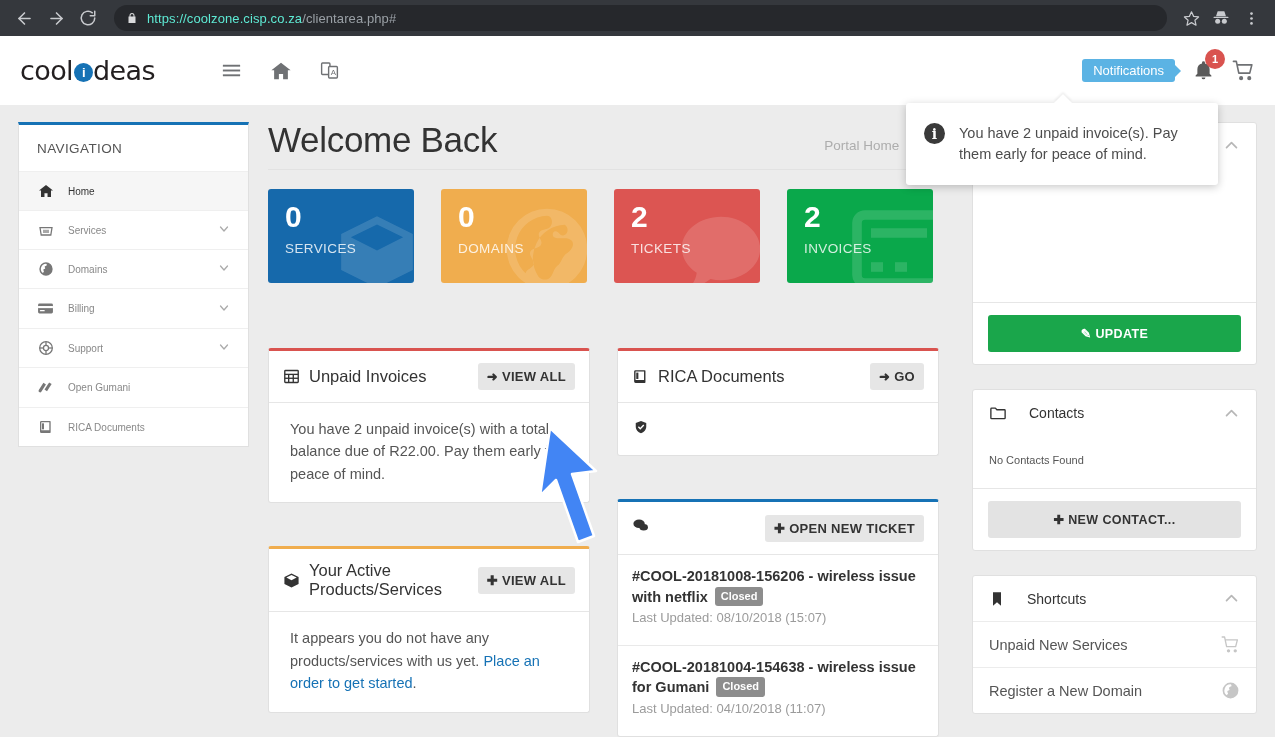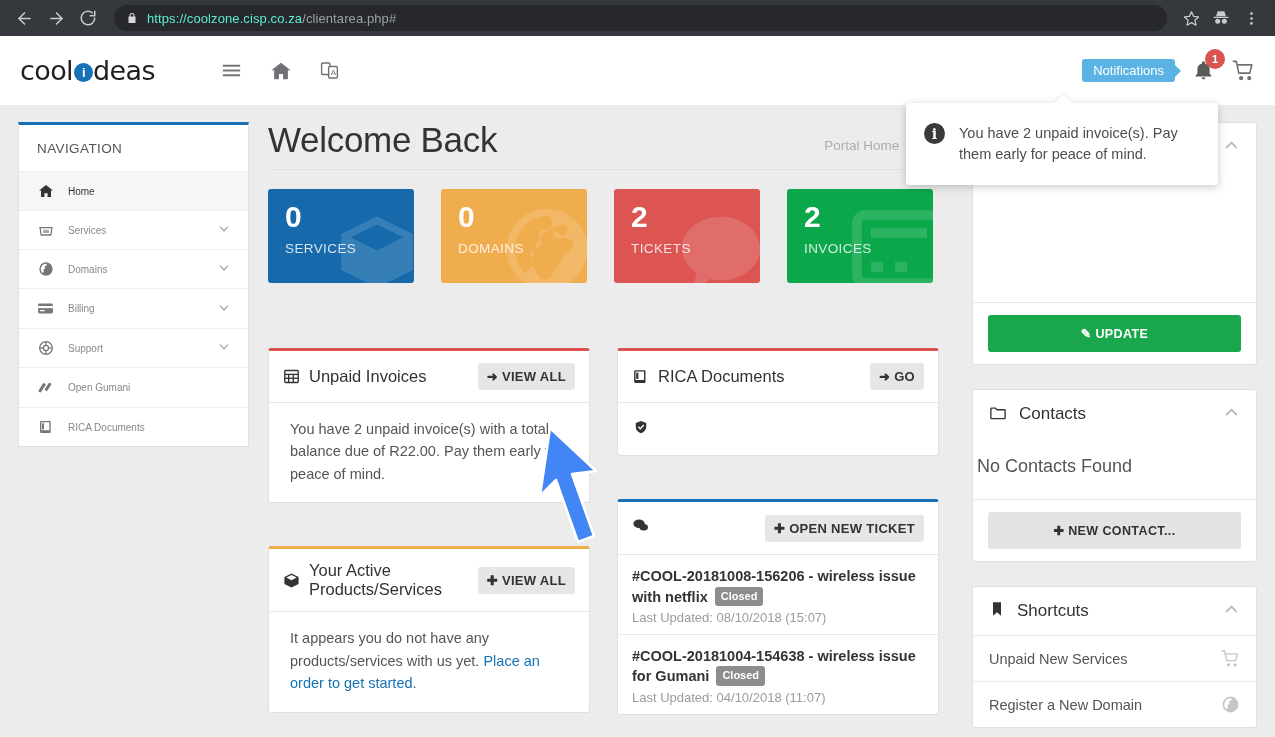--- a/index.html
+++ b/index.html
@@ -175,45 +175,45 @@
   .panel-btn {
     margin-left: auto; background: #e6e6e6; color: #333; border: 0;
     font-size: 13px; font-weight: 700; letter-spacing: .3px;
     padding: 6px 9px; border-radius: 3px; cursor: pointer; white-space: nowrap;
     font-family: "Liberation Sans", sans-serif; flex: none;
   }
   .panel-body { padding: 15px 21px 17px; font-size: 14.5px; color: #555; line-height: 1.55; }
   .panel-body a { color: #1672b5; text-decoration: none; }
 
   .ticket {
-    padding: 11px 14px 9px; border-bottom: 1px solid #e9e9e9; cursor: pointer;
+    padding: 11px 14px 20px; border-bottom: 1px solid #e9e9e9; cursor: pointer;
   }
   .ticket:last-child { border-bottom: 0; }
   .ticket .t-title {
     font-size: 14.5px; font-weight: 700; color: #333; line-height: 1.4;
   }
   .ticket .badge {
     display: inline-block; background: #8d8d8d; color: #fff; font-size: 11px;
     font-weight: 700; padding: 2px 6px; border-radius: 3px; vertical-align: 2px;
     margin-left: 3px;
   }
   .ticket .t-sub { font-size: 13px; color: #9b9b9b; margin-top: 3px; }
 
   
   #right-col { width: 303px; flex: none; padding: 17px 18px 0 0; }
   .rpanel {
     background: #fff; border: 1px solid #e0e0e0; border-radius: 3px;
     margin-bottom: 24px;
   }
   .rpanel-head {
-    display: flex; align-items: flex-start; gap: 12px; padding: 14px 16px;
-    font-size: 17px; color: #333;
+    display: flex; align-items: center; gap: 22px; padding: 14px 16px;
+    font-size: 14px; color: #333;
   }
   .rpanel-head .chev { margin-left: auto; color: #b7b7b7; display: flex; }
-  .rpanel-body { padding: 0 4px 17px; font-size: 18px; color: #555; }
+  .rpanel-body { padding: 0 16px 17px; font-size: 11px; color: #555; }
   .rpanel-foot { border-top: 1px solid #e6e6e6; padding: 12px 15px; }
   .blk-btn {
     display: block; width: 100%; text-align: center; border: 0; border-radius: 3px;
     font-size: 12.5px; font-weight: 700; letter-spacing: .4px; padding: 11px 0;
     cursor: pointer; font-family: "Liberation Sans", sans-serif;
   }
   .blk-btn.green { background: #1aa64b; color: #fff; }
   .blk-btn.grey  { background: #e3e3e3; color: #333; }
   .shortcut {
     display: flex; align-items: center; padding: 13px 16px; font-size: 14.5px;

